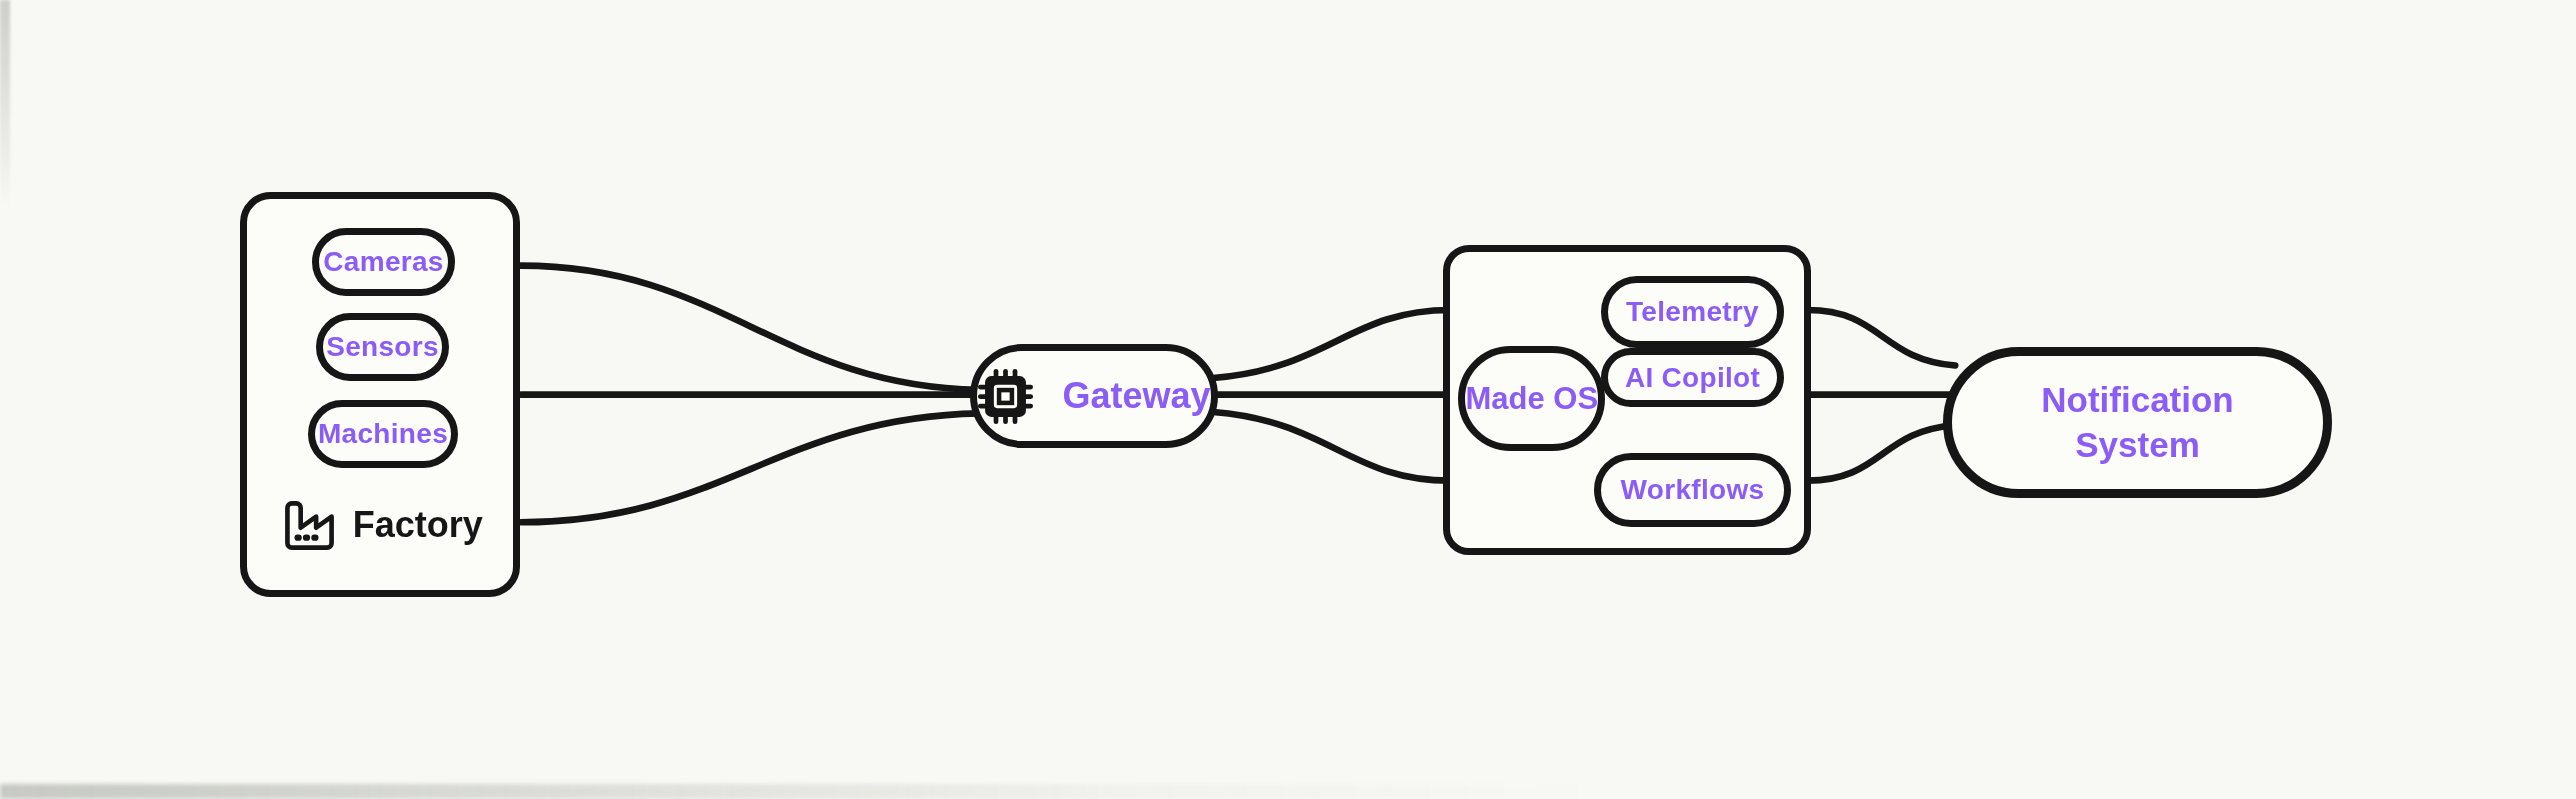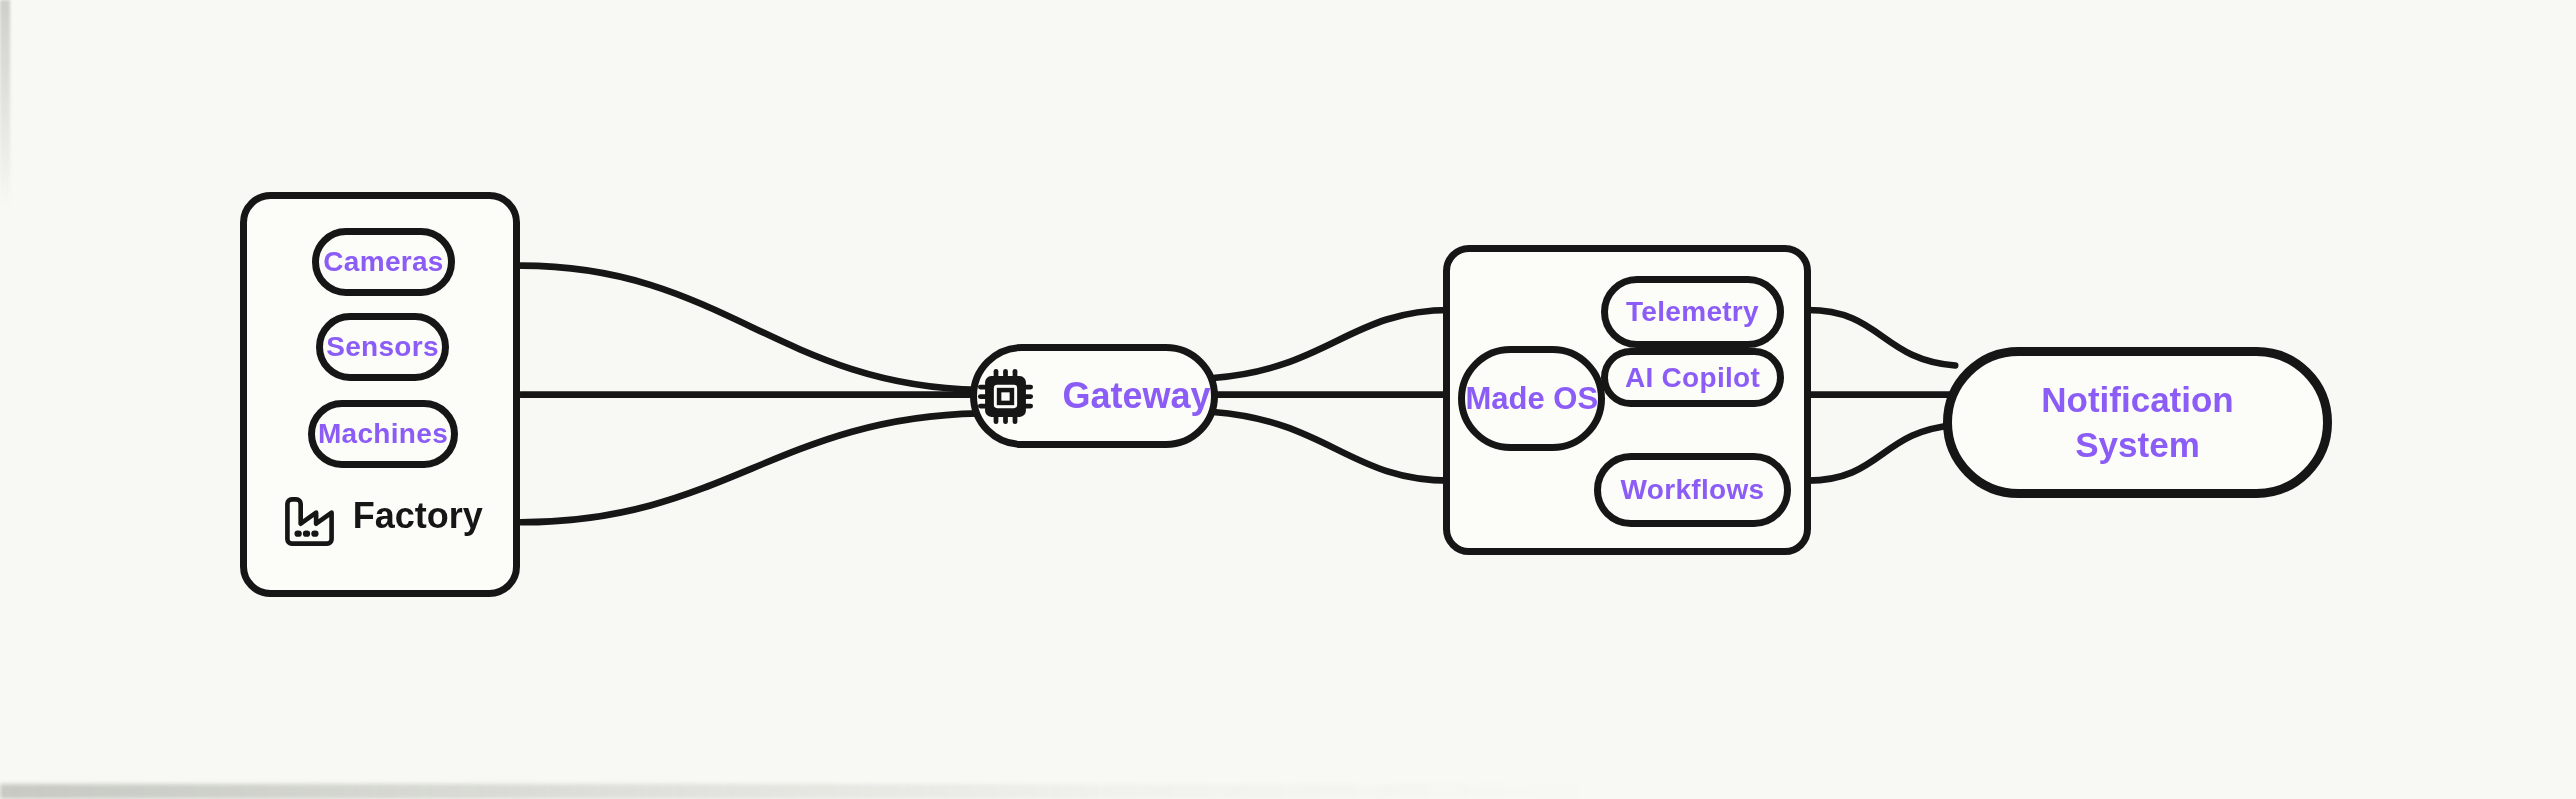--- a/index.html
+++ b/index.html
@@ -46,21 +46,21 @@
   }
   .small-pill { font-size: 28px; letter-spacing: 0.3px; }
 
   
   .factory-box   { left: 240px; top: 192px; width: 280px; height: 405px; }
   .pill-cameras  { position: absolute; left:  65px; top:  28.5px; width: 143px; height: 68px; }
   .pill-sensors  { position: absolute; left: 69px; top: 114px; width: 133px; height: 68px; }
   .pill-machines { position: absolute; left:  61px; top: 201px; width: 150px; height: 68px; }
   .factory-caption {
     position: absolute; left: 36px; top: 296px; width: 208px; height: 60px;
-    display: flex; align-items: flex-start; gap: 16.7px;
+    display: flex; align-items: center; gap: 16.7px;
     color: #161616; font-size: 36px; font-weight: 700;
   }
 
   
   .gateway-pill {
     left: 970px; top: 344px; width: 248px; height: 104px;
     gap: 28px; font-size: 36px;
     border-width: 7.6px;
   }
 

